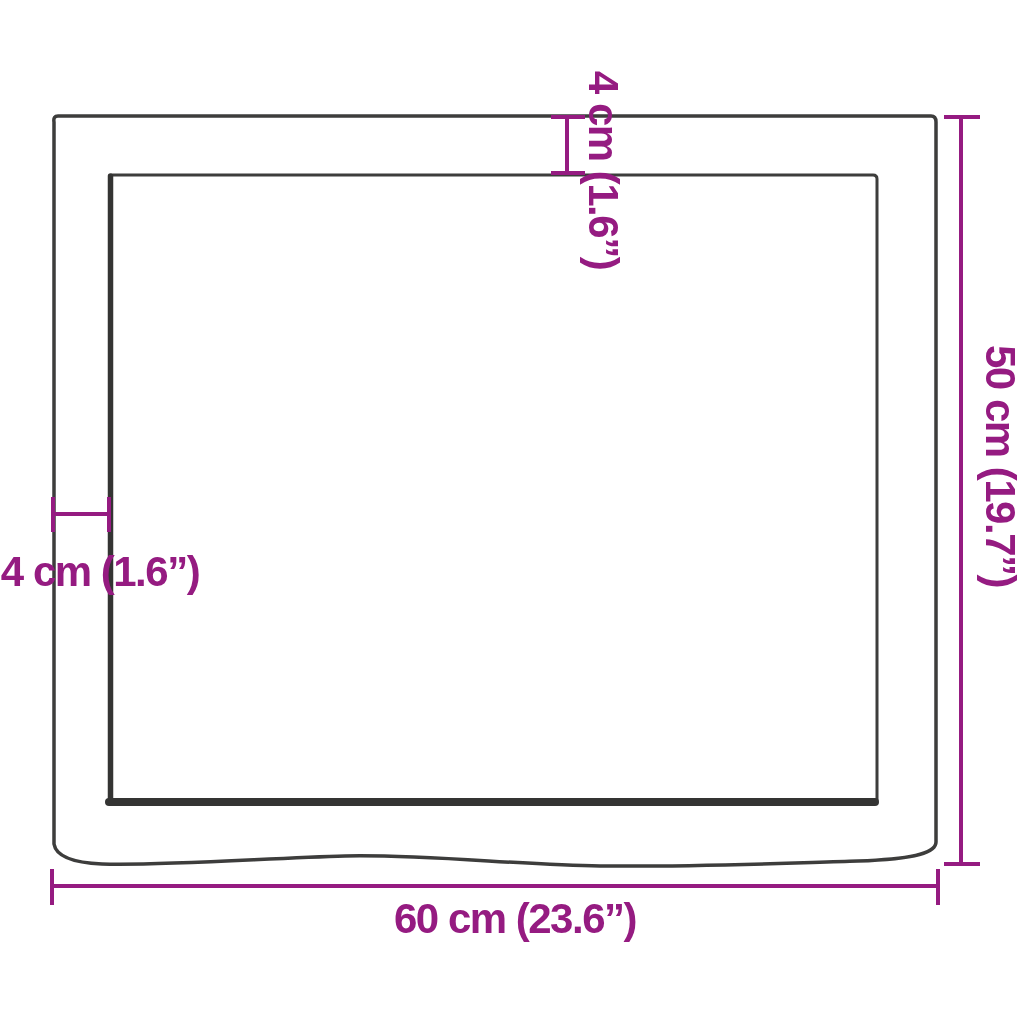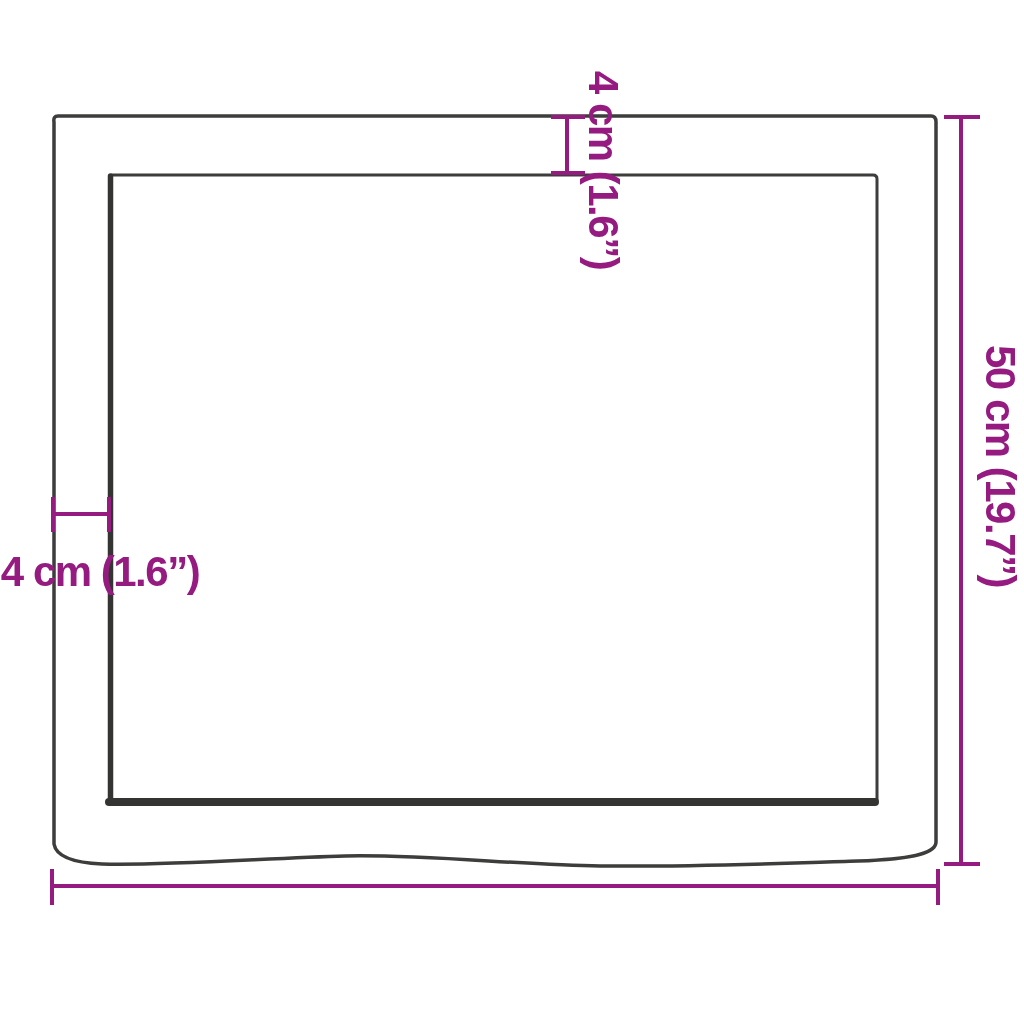--- a/index.html
+++ b/index.html
@@ -75,14 +75,15 @@
       <line x1="109" y1="497" x2="109" y2="532"></line>
     </g>
   </svg>
 
   <div class="dim-label rot" style="left: 603px; top: 170px;">4 cm (1.6”)</div>
 
   <div class="dim-label" style="left: 100px; top: 572px;">4 cm (1.6”)</div>
 
   <div class="dim-label rot" style="left: 1000px; top: 466px;">50 cm (19.7”)</div>
 
+  <div class="dim-label" style="left: 515px; top: 919px;">60 cm (23.6”)</div>
 
 </div>
 
 </body></html>

